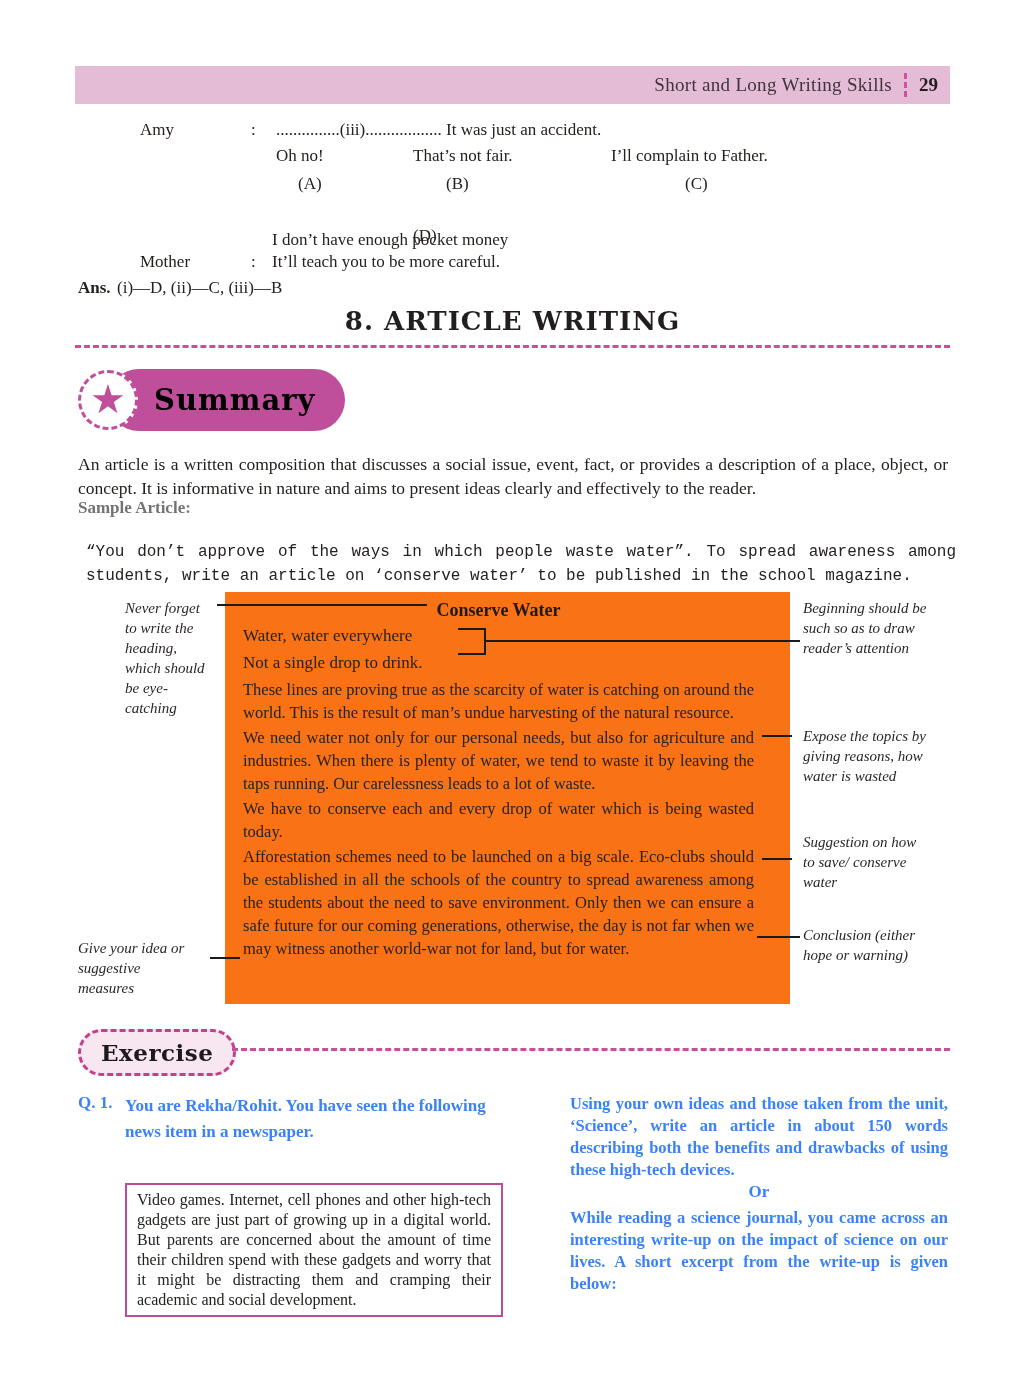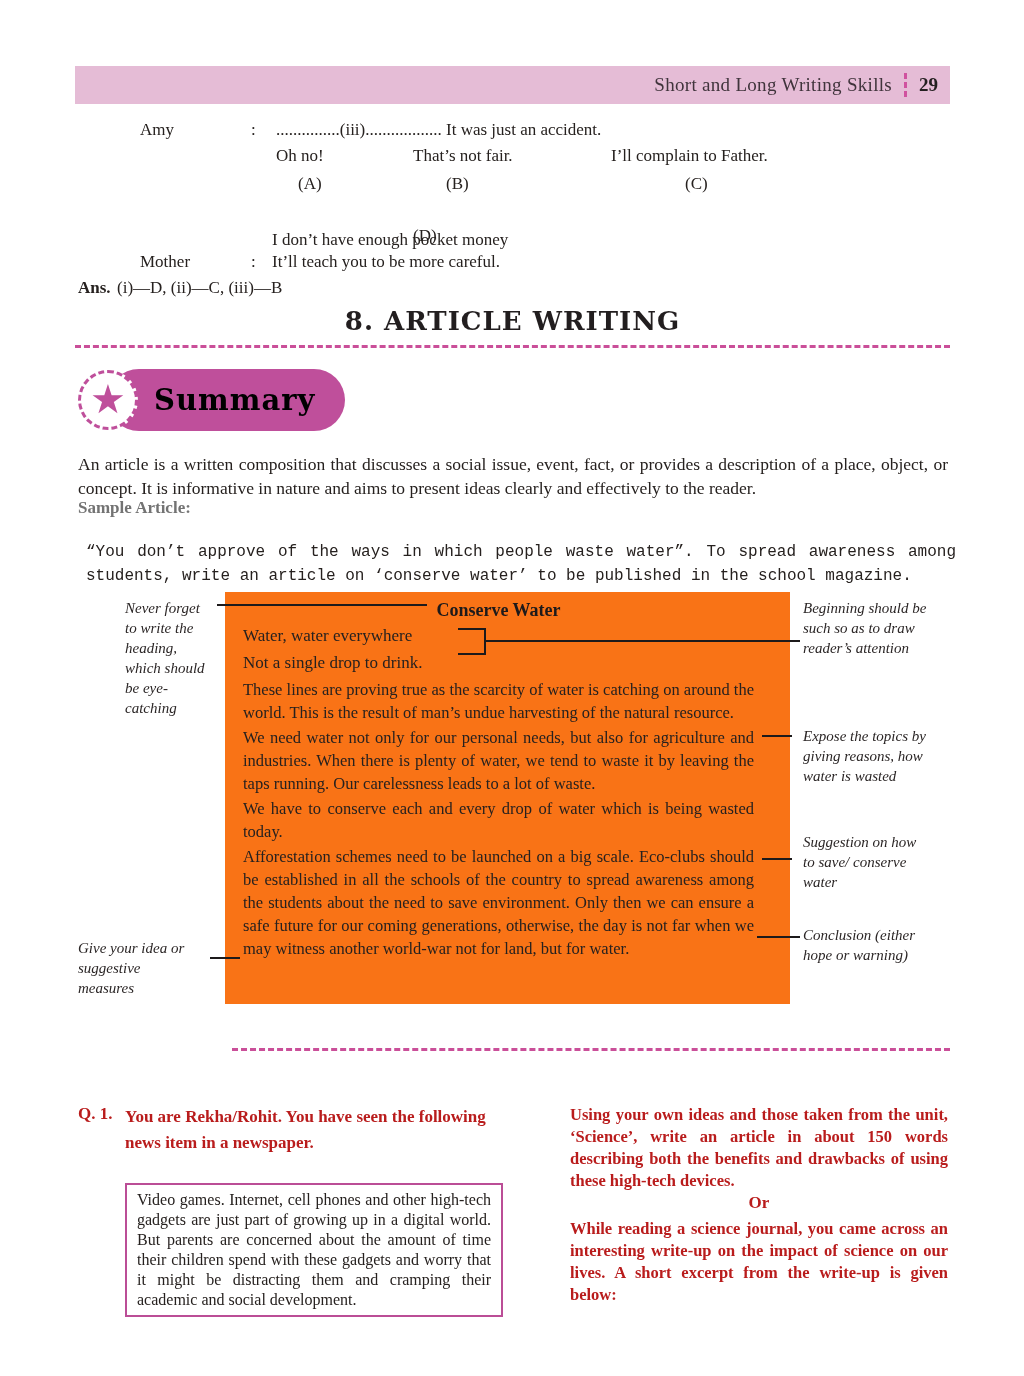--- a/index.html
+++ b/index.html
@@ -73,21 +73,21 @@
   
   .exercise-badge {
     left:78px; top:1029px; background:#f8e6f1; border:3.5px dashed #c2418c;
     border-radius:24px; padding:7px 20px;
     font-family:"DejaVu Serif", serif; font-weight:bold; font-size:23px; color:#1d1a1b;
     letter-spacing:.5px;
   }
   .exercise-rule { left:232px; top:1048px; width:718px; border-top:3.5px dashed #ca4f99; }
 
   
-  .pinkbold { color:#b91c1c; font-weight:bold;margin-top:11px; }
+  .pinkbold { color:#3b82f6; font-weight:bold; }
   .q1-number { left:78px; top:1093px; font-size:17px; }
   .q1-intro { left:125px; top:1093px; width:380px; font-size:17px; line-height:26px; }
   .news-box {
     left:125px; top:1139px; width:378px; border:2px solid #bb4d96;
     padding:5px 10px; font-size:16px; line-height:20px; text-align:justify; color:#26211f;margin-top:44px;
   }
   .q1-right1 { left:570px; top:1093px; width:378px; font-size:16.5px; line-height:22px; text-align:justify; }
   .q1-or { left:570px; top:1182px; width:378px; text-align:center; font-size:17px; }
   .q1-right2 { left:570px; top:1207px; width:378px; font-size:16.5px; line-height:22px; text-align:justify; }
 </style>
@@ -172,20 +172,21 @@
 
     <div class="connector" style="left:142px; top:12px;  width:210px;"></div>
     <div class="bracket"></div>
     <div class="connector" style="left:411px; top:48px;  width:314px;"></div>
     <div class="connector" style="left:687px; top:143px; width:30px;"></div>
     <div class="connector" style="left:687px; top:266px; width:30px;"></div>
     <div class="connector" style="left:682px; top:344px; width:43px;"></div>
     <div class="connector" style="left:135px; top:365px; width:30px;"></div>
   </div>
 
+  <div class="abs exercise-badge">Exercise</div>
   <div class="abs exercise-rule"></div>
 
   <div class="abs q1-number pinkbold">Q. 1.</div>
   <div class="abs q1-intro pinkbold">You are Rekha/Rohit. You have seen the following news item in a newspaper.</div>
   <div class="abs news-box">Video games. Internet, cell phones and other high-tech gadgets are just part of growing up in a digital world. But parents are concerned about the amount of time their children spend with these gadgets and worry that it might be distracting them and cramping their academic and social development.</div>
 
   <div class="abs q1-right1 pinkbold">Using your own ideas and those taken from the unit, ‘Science’, write an article in about 150 words describing both the benefits and drawbacks of using these high-tech devices.</div>
   <div class="abs q1-or pinkbold">Or</div>
   <div class="abs q1-right2 pinkbold">While reading a science journal, you came across an interesting write-up on the impact of science on our lives. A short excerpt from the write-up is given below:</div>
 

